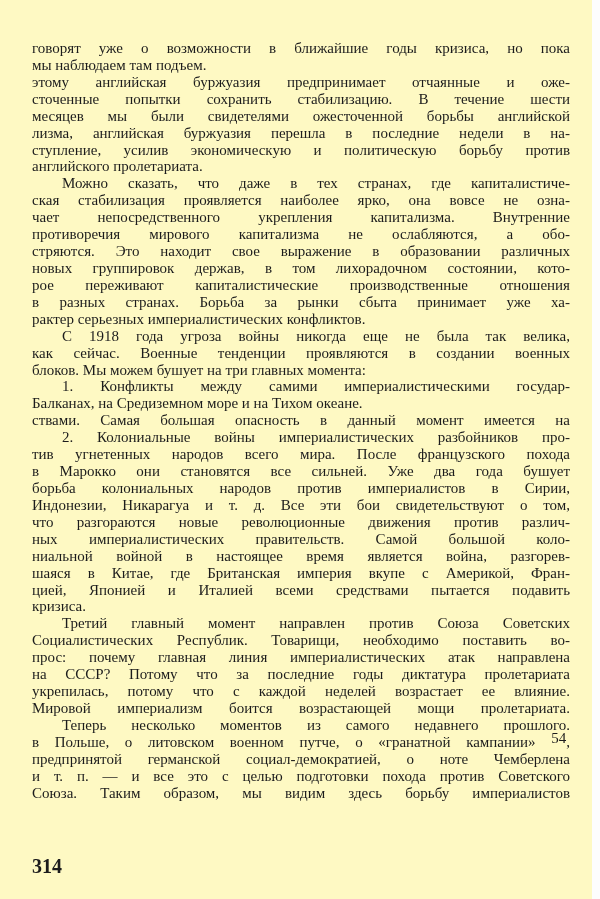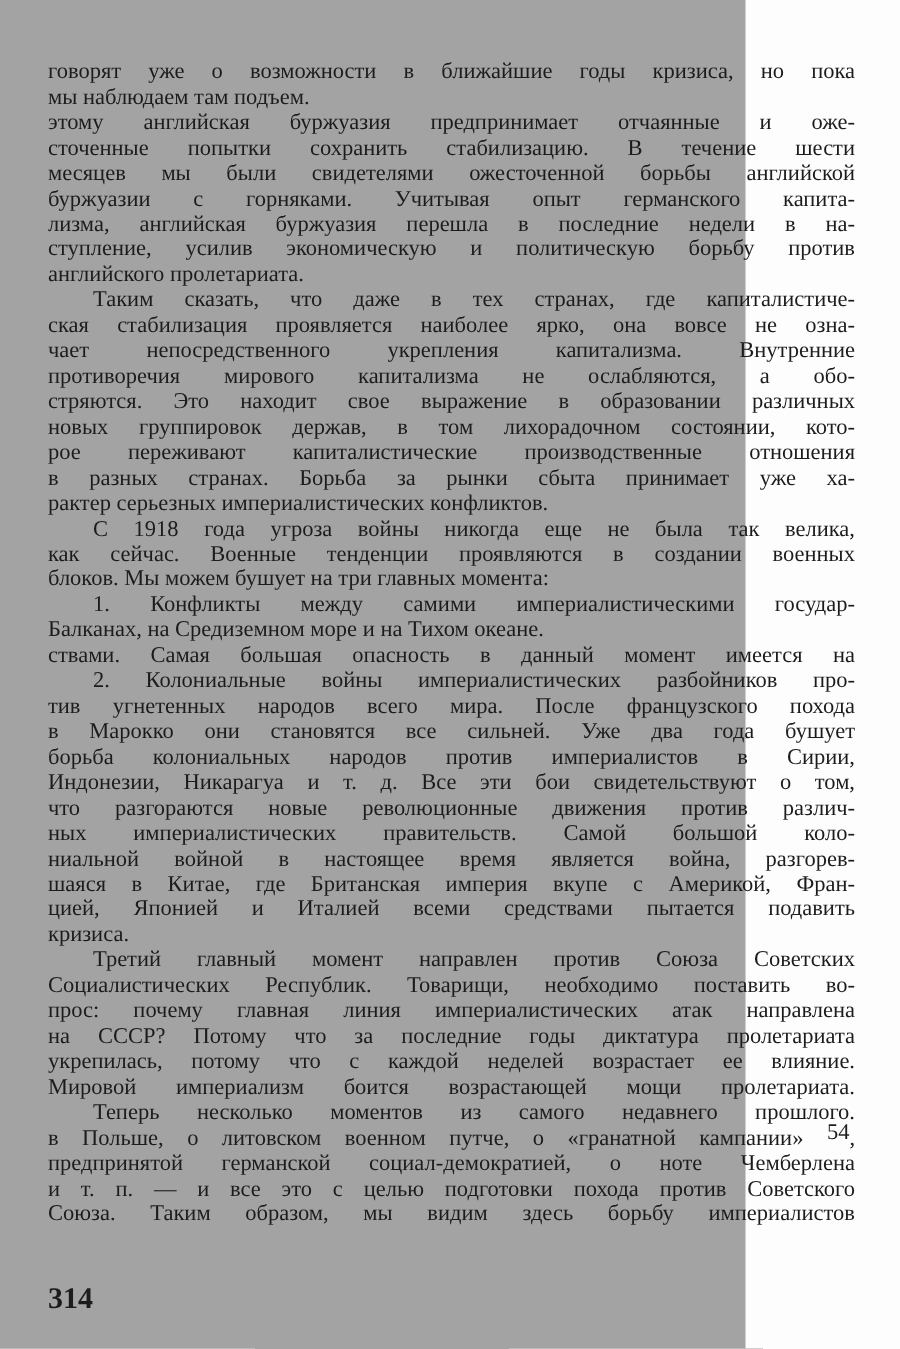--- a/index.html
+++ b/index.html
@@ -8,23 +8,23 @@
   }
   body {
     width: 600px;
     height: 899px;
     background: #fdfdfd;
     overflow: hidden;
     font-family: "Liberation Serif", "DejaVu Serif", serif;
   }
   .page {
     position: relative;
-    width: 497px;
+    width: 592px;
     height: 899px;
-    background: #a3a3a3;
+    background: #fef9c3;
   }
   .text-block {
     position: absolute;
     left: 32px;
     top: 40px;
     width: 538px;
   }
   .line {
     font-size: 15px;
     line-height: 16.93px;
@@ -60,25 +60,24 @@
 </head>
 <body style="background: rgb(253, 253, 253);">
 
 <div class="page">
   <div class="text-block" style="color: rgb(28, 28, 28);">
       <div class="line">говорят уже о возможности в ближайшие годы кризиса, но пока</div>
       <div class="line endline">мы наблюдаем там подъем.</div>
       <div class="line">этому английская буржуазия предпринимает отчаянные и оже-</div>
       <div class="line">сточенные попытки сохранить стабилизацию. В течение шести</div>
       <div class="line">месяцев мы были свидетелями ожесточенной борьбы английской</div>
-      <div class="line">буржуазии с горняками. Учитывая опыт германского капита-</div>
       <div class="line">лизма, английская буржуазия перешла в последние недели в на-</div>
       <div class="line">ступление, усилив экономическую и политическую борьбу против</div>
       <div class="line endline">английского пролетариата.</div>
-      <div class="line indent">Таким сказать, что даже в тех странах, где капиталистиче-</div>
+      <div class="line indent">Можно сказать, что даже в тех странах, где капиталистиче-</div>
       <div class="line">ская стабилизация проявляется наиболее ярко, она вовсе не озна-</div>
       <div class="line">чает непосредственного укрепления капитализма. Внутренние</div>
       <div class="line">противоречия мирового капитализма не ослабляются, а обо-</div>
       <div class="line">стряются. Это находит свое выражение в образовании различных</div>
       <div class="line">новых группировок держав, в том лихорадочном состоянии, кото-</div>
       <div class="line">рое переживают капиталистические производственные отношения</div>
       <div class="line">в разных странах. Борьба за рынки сбыта принимает уже ха-</div>
       <div class="line endline">рактер серьезных империалистических конфликтов.</div>
       <div class="line indent">С 1918 года угроза войны никогда еще не была так велика,</div>
       <div class="line">как сейчас. Военные тенденции проявляются в создании военных</div>

